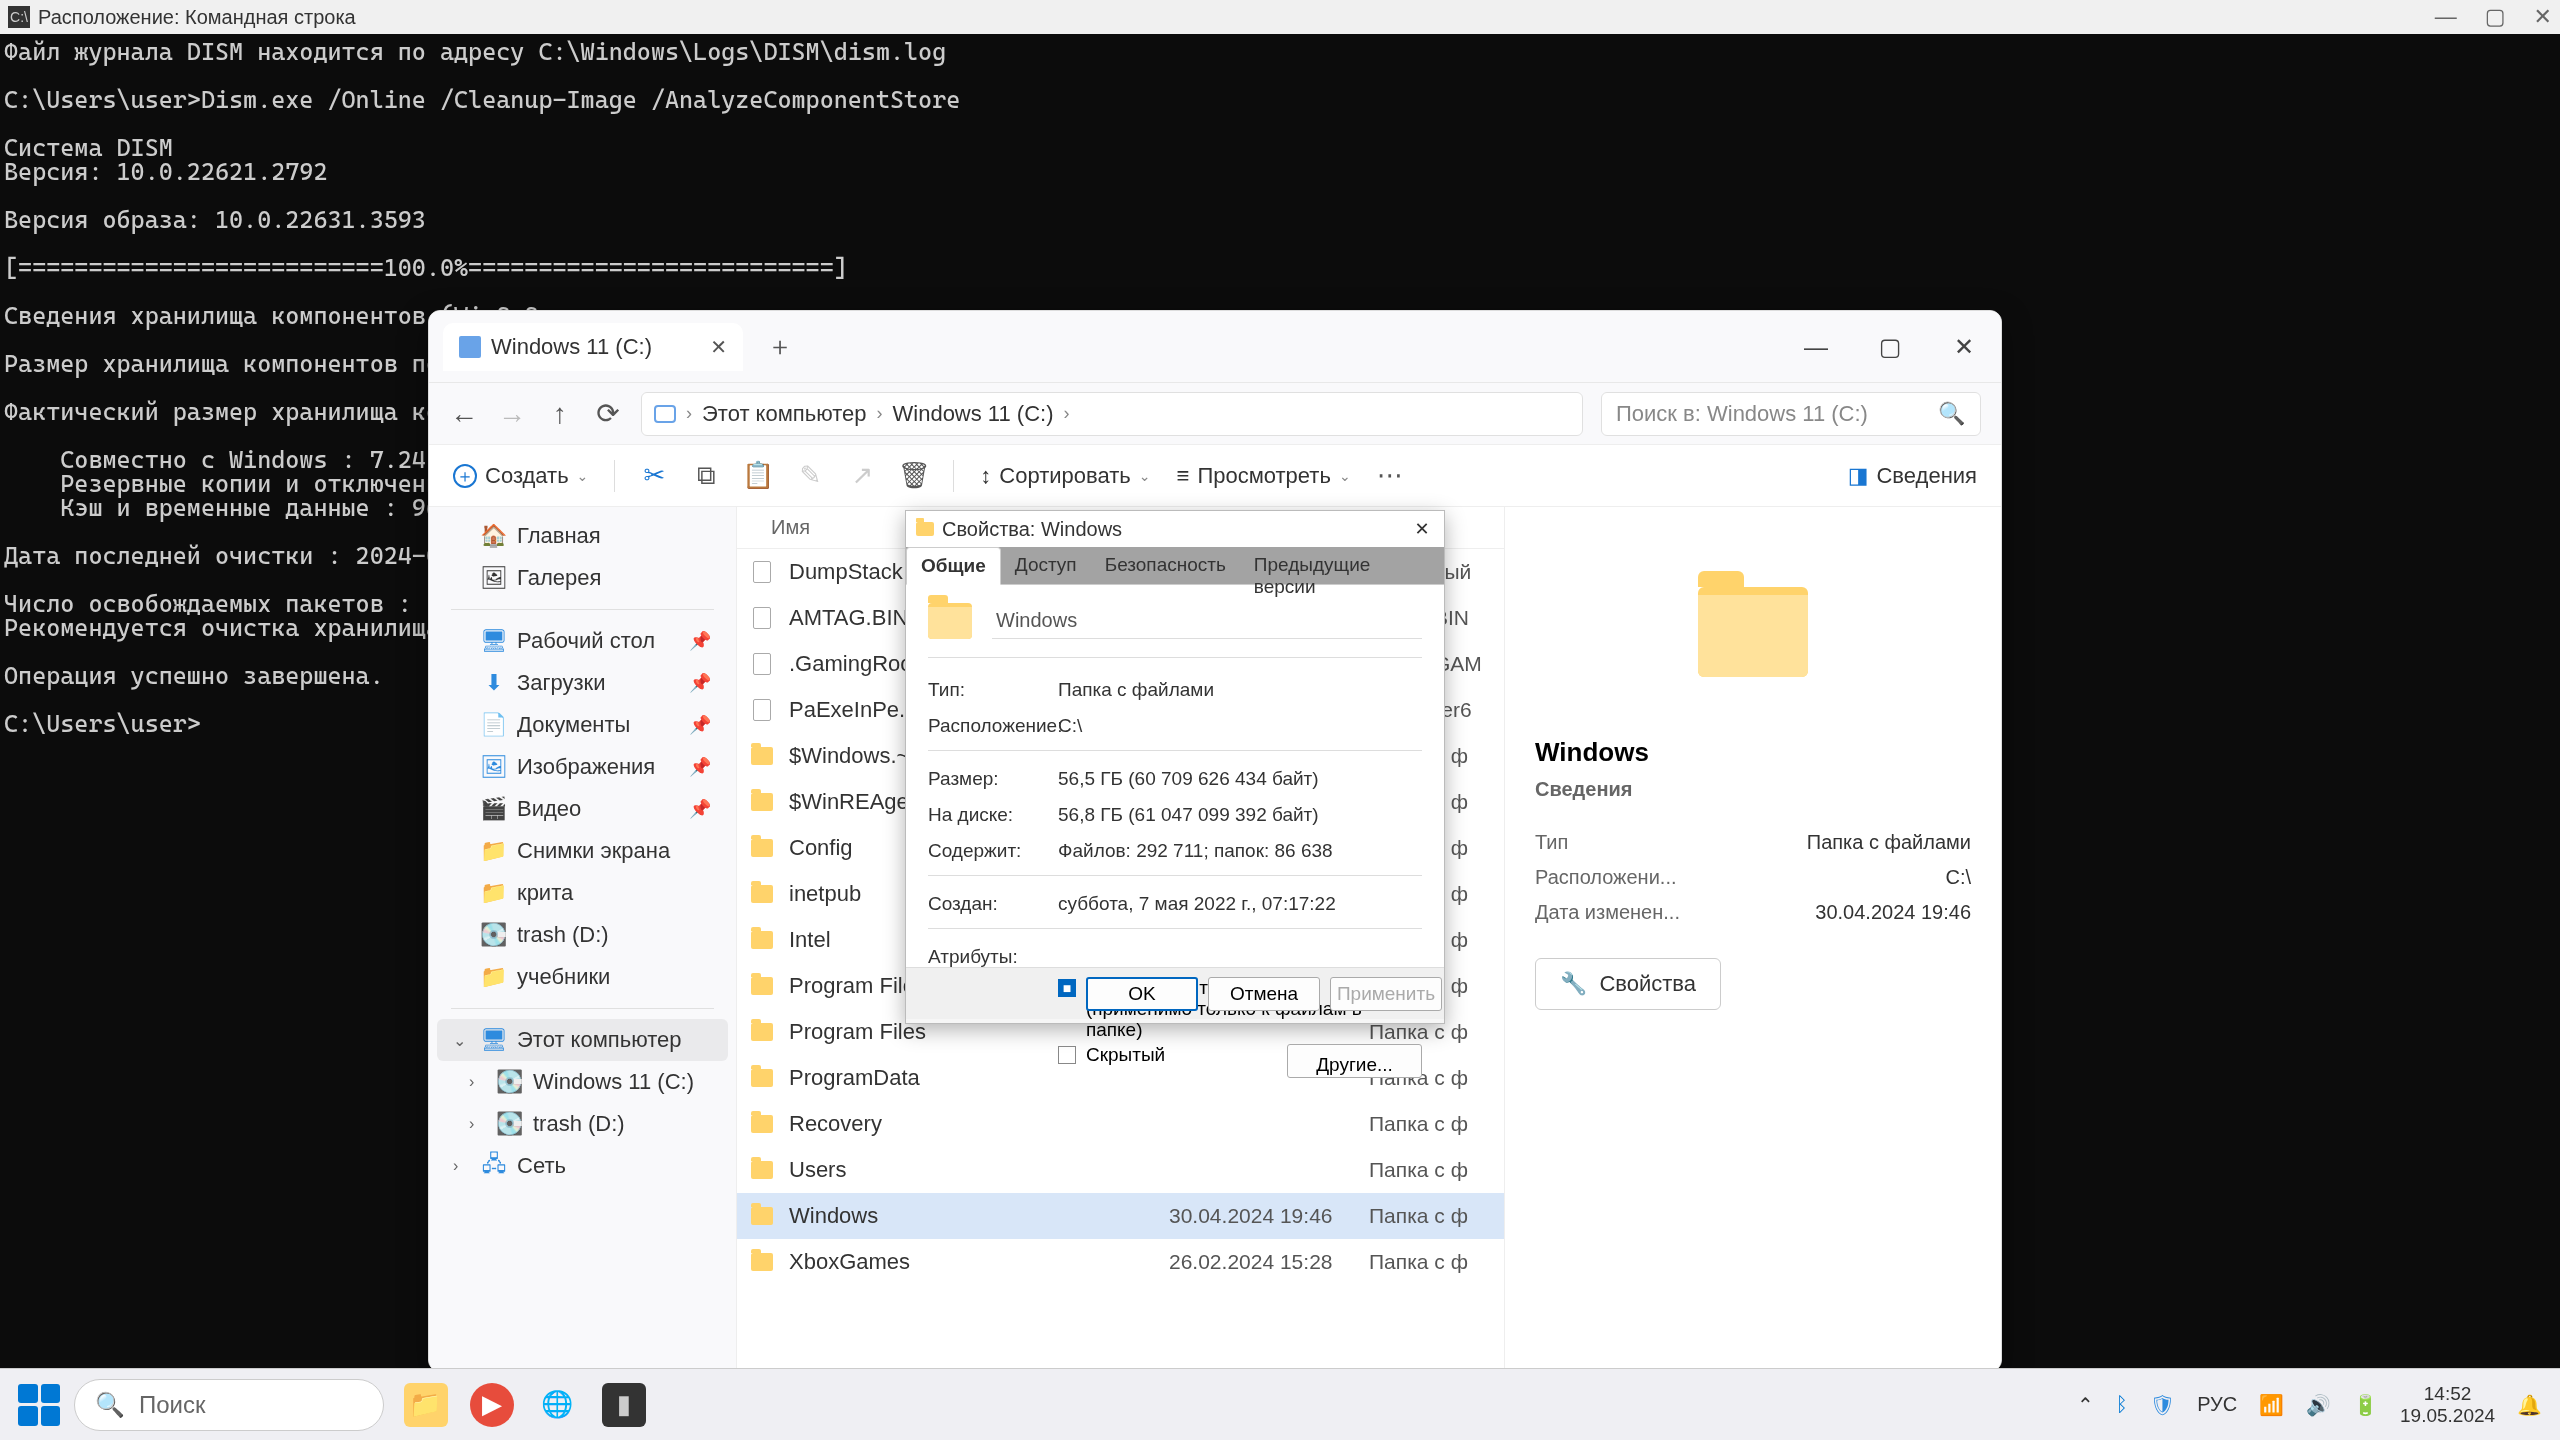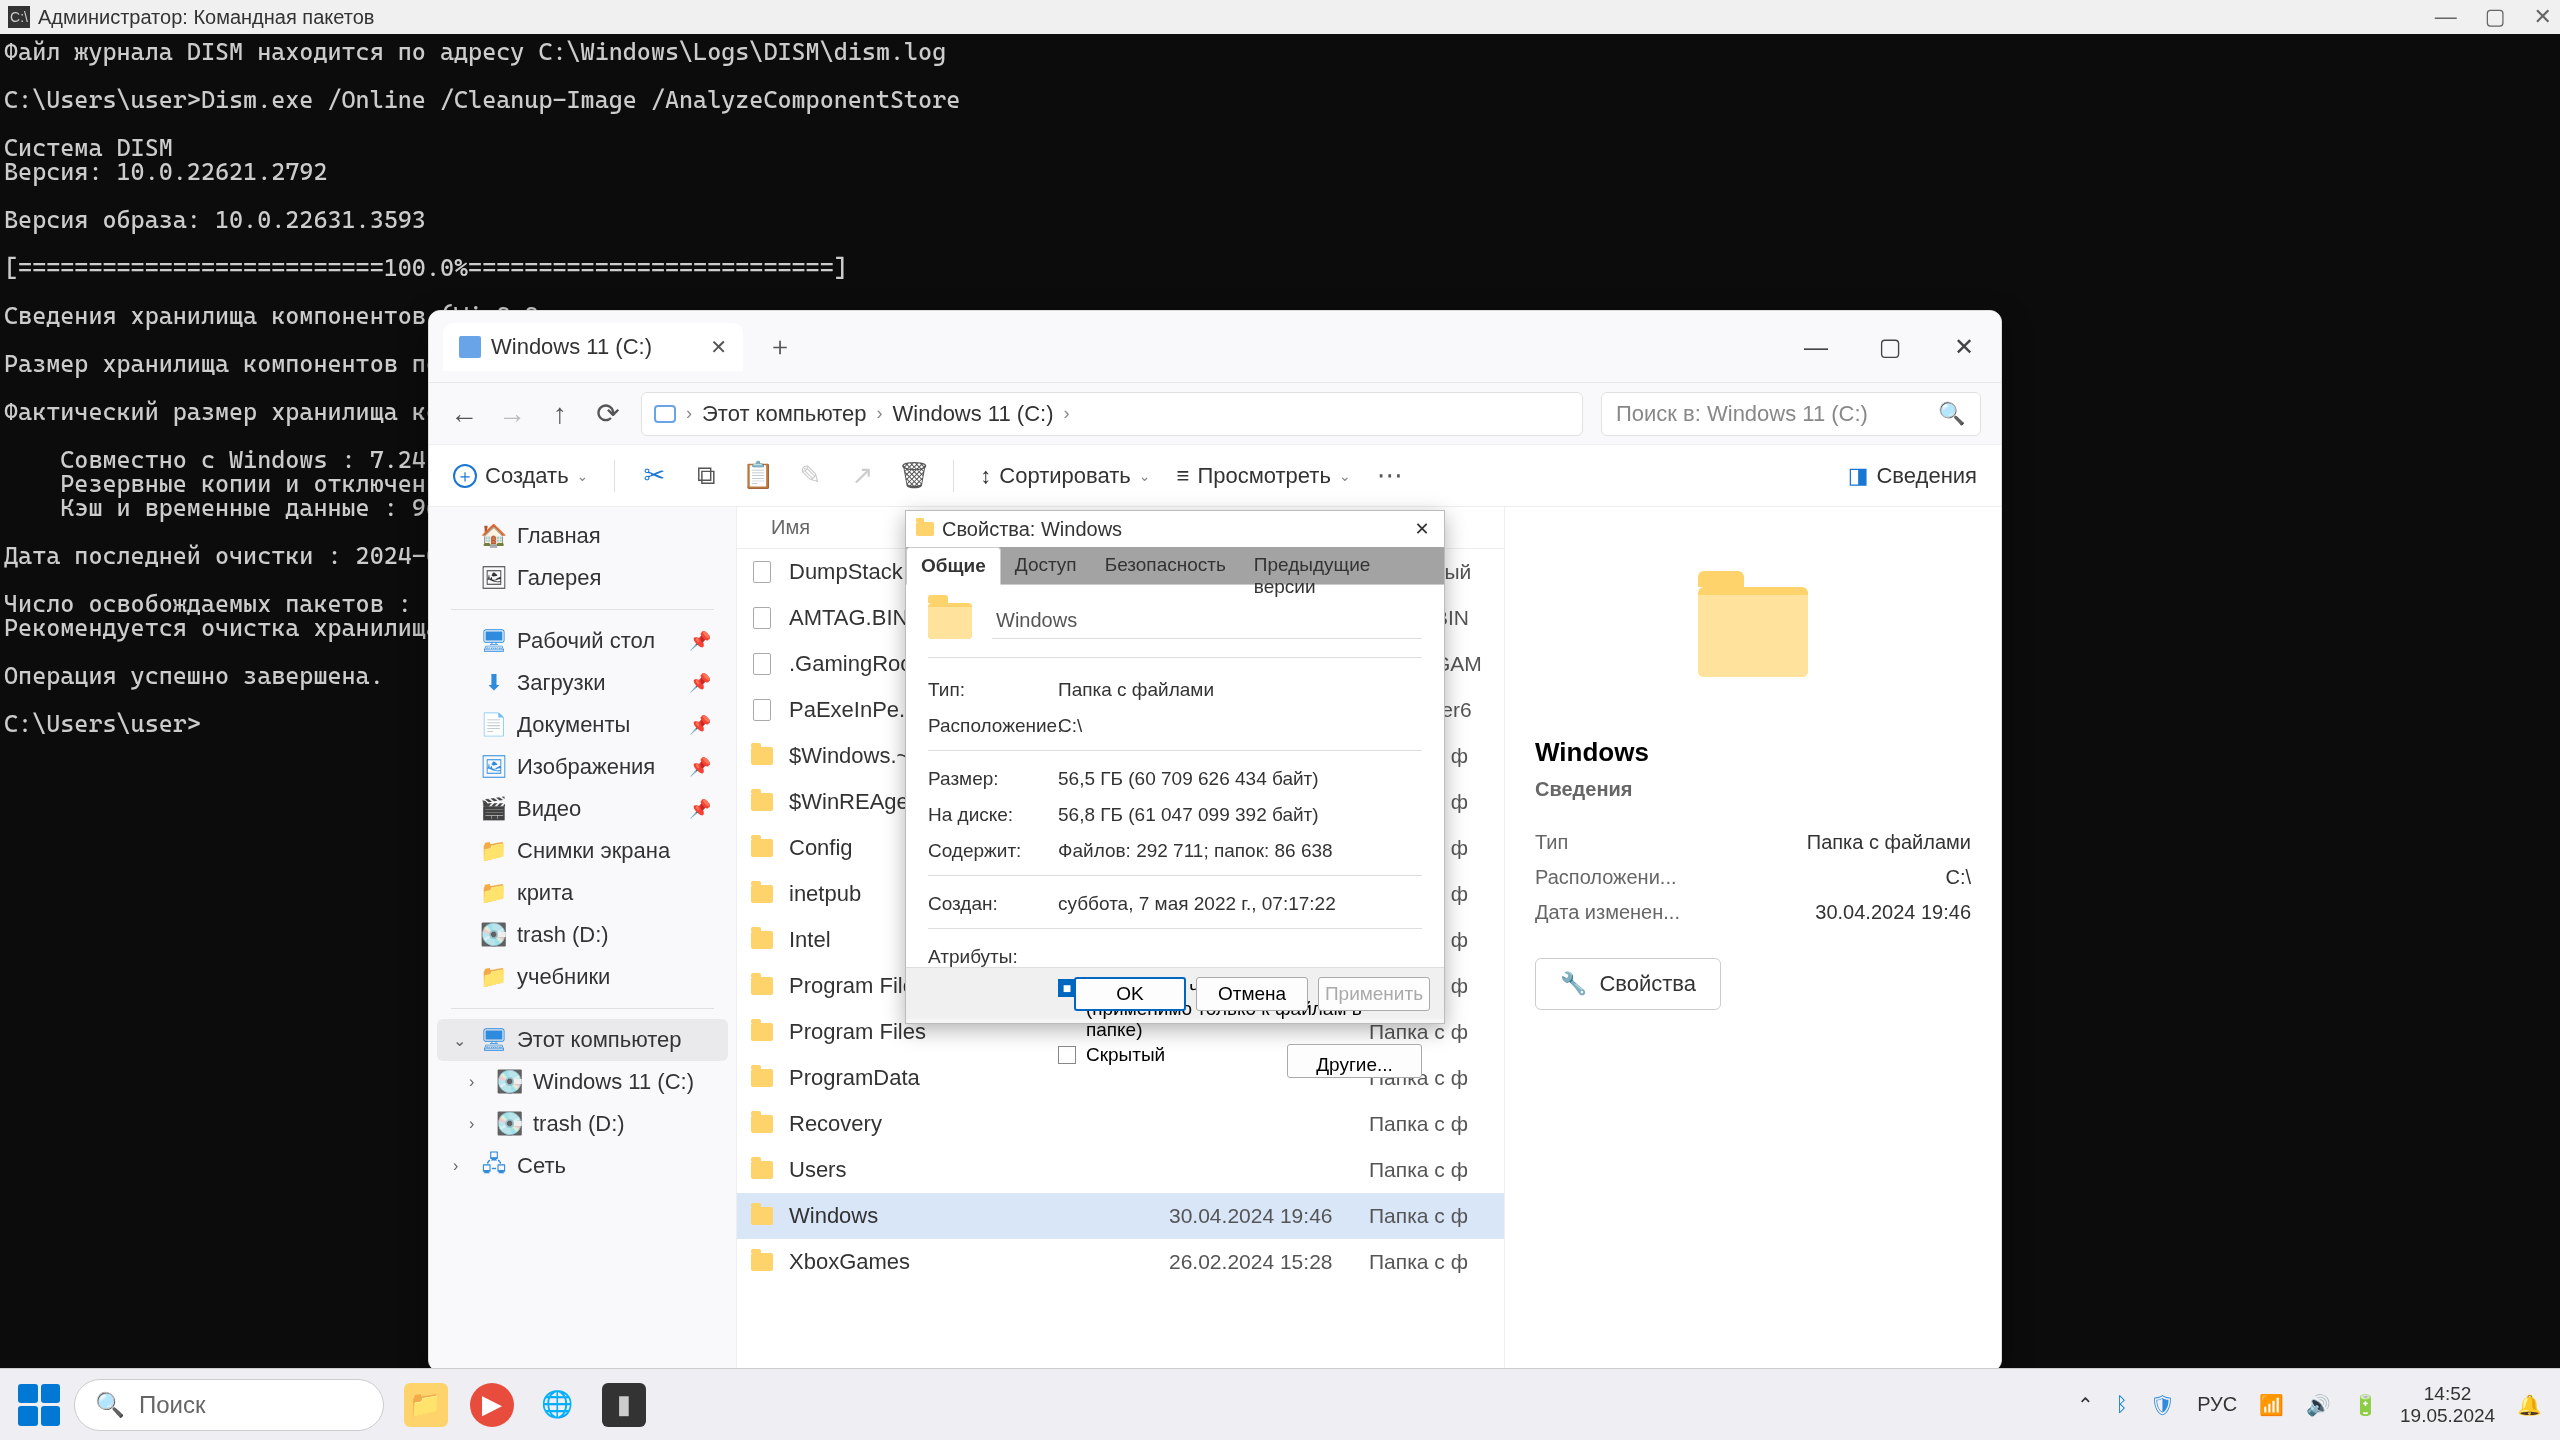--- a/index.html
+++ b/index.html
@@ -91,42 +91,42 @@
 .dlg-name-input { flex: 1; border: none; border-bottom: 1px solid #ddd; font-size: 20px; padding: 6px 4px; background: transparent; color: #555; }
 .drow { display: flex; font-size: 19px; color: #333; padding: 7px 0; }
 .drow .dl { width: 130px; color: #333; }
 .drow .dv { flex: 1; color: #333; }
 .dsep { height: 1px; background: #ddd; margin: 6px 0 10px; }
 .dcheck-row { display: flex; align-items: flex-start; gap: 10px; font-size: 19px; padding: 2px 0 2px 130px; }
 .dcheck { width: 18px; height: 18px; border: 1px solid #888; margin-top: 2px; display: inline-flex; align-items: center; justify-content: center; }
 .dcheck.checked { background: #0067c0; border-color: #0067c0; color: #fff; font-size: 14px; }
 .check-label { line-height: 21px; }
 .dother-btn { margin-left: auto; width: 135px; height: 34px; border: 1px solid #aaa; background: #fdfdfd; font-size: 19px; padding-top: 8px; text-align: center; border-radius: 3px; }
-.propdlg-footer { height: 52px; display: flex; align-items: center; justify-content: flex-end; gap: 10px; padding: 0 14px; background: #f0f0f0; border-top: 1px solid #ddd; }
+.propdlg-footer { height: 52px; display: flex; align-items: center; justify-content: flex-end; gap: 10px; padding: 0 2px; background: #f0f0f0; border-top: 1px solid #ddd; }
 .dlg-btn { width: 112px; height: 34px; border: 1px solid #aaa; background: #fdfdfd; font-size: 19px; border-radius: 3px; }
 .dlg-btn.primary { border: 2px solid #0067c0; }
 .dlg-btn.disabled { color: #aaa; }
 
 
 .taskbar { position: absolute; left: 0; bottom: 0; width: 100%; height: 72px; background: #efeff3; border-top: 1px solid #ccc; display: flex; align-items: center; padding: 0 18px; }
 .task-start { width: 42px; height: 42px; display: grid; grid-template-columns: 1fr 1fr; grid-template-rows: 1fr 1fr; gap: 3px; margin-right: 14px; }
 .task-start div { background: #0078d4; border-radius: 3px; }
 .task-search { width: 310px; height: 52px; background: #fff; border: 1px solid #ccc; border-radius: 26px; display: flex; align-items: center; padding: 0 20px; font-size: 24px; color: #666; gap: 14px; }
 .task-icons { display: flex; gap: 22px; margin-left: 20px; }
 .task-app { width: 44px; height: 44px; border-radius: 6px; display: flex; align-items: center; justify-content: center; font-size: 26px; }
 .task-right { margin-left: auto; display: flex; align-items: center; gap: 22px; font-size: 20px; color: #333; }
 .clock { text-align: center; line-height: 22px; font-size: 19px; }
 </style>
 </head>
 <body>
 
 <div class="cmdwin">
   <div class="cmd-title">
     <span class="cmd-title-icon">C:\</span>
-    <span>Администратор: Командная пакетов</span>
+    <span>Расположение: Командная строка</span>
     <div class="cmd-wc">
       <span>—</span>
       <span>▢</span>
       <span>✕</span>
     </div>
   </div>
   <pre class="cmd-body">Файл журнала DISM находится по адресу C:\Windows\Logs\DISM\dism.log
 
 C:\Users\user&gt;Dism.exe /Online /Cleanup-Image /AnalyzeComponentStore
 

